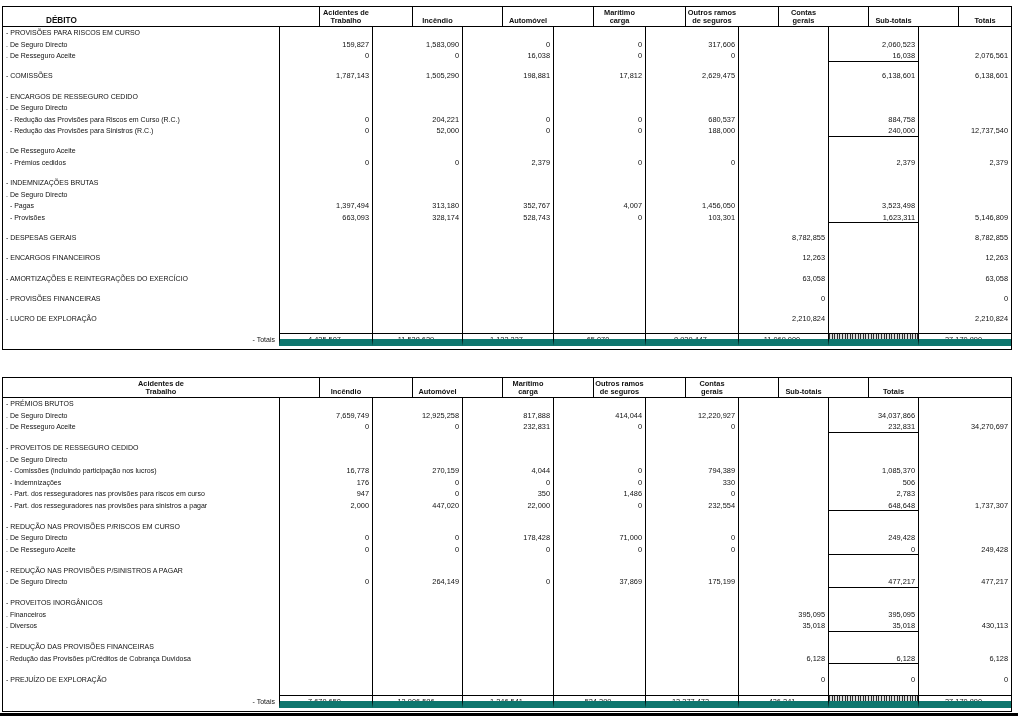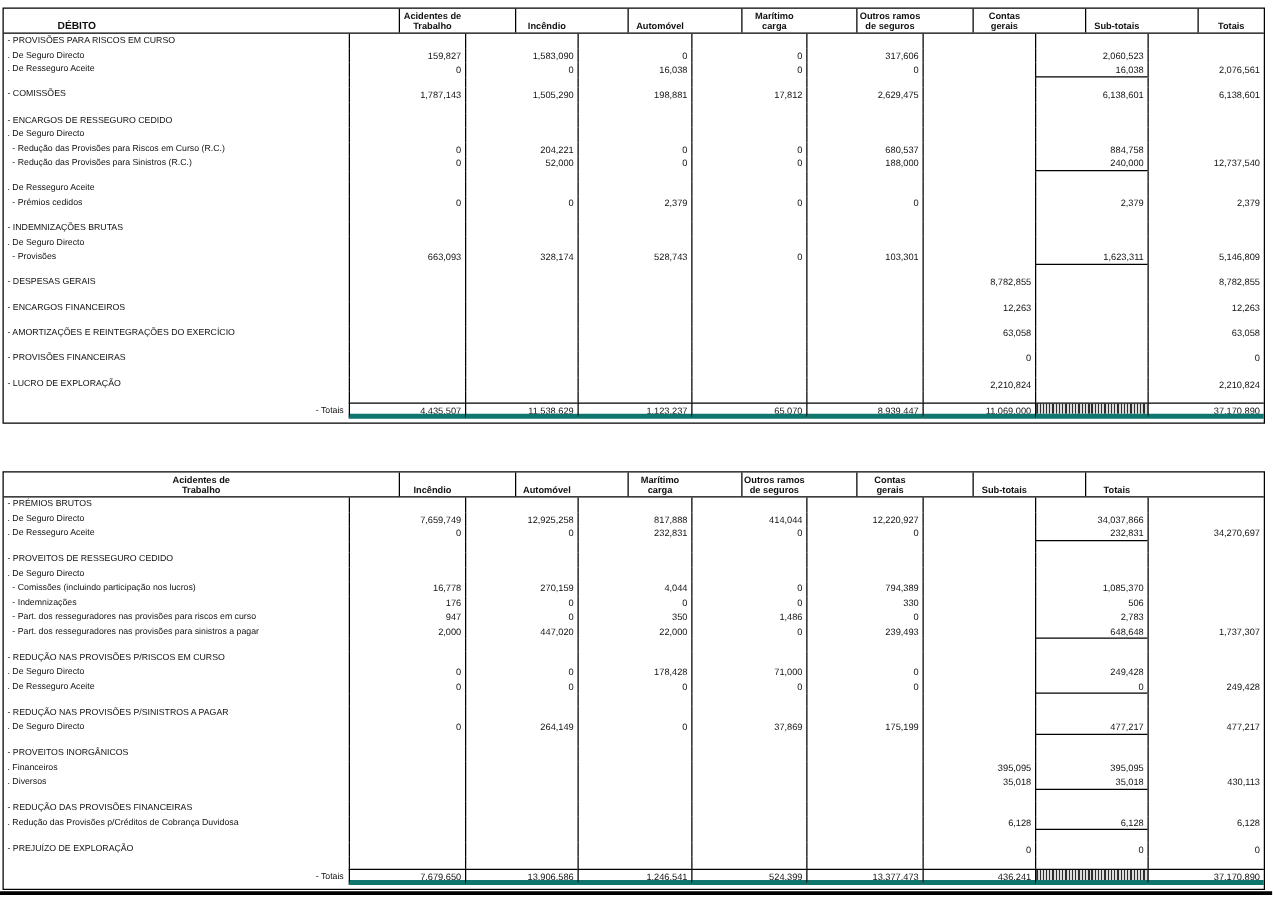--- a/index.html
+++ b/index.html
@@ -26,21 +26,21 @@
     justify-content: flex-start; font-weight: bold; font-size: 8.2px; padding-left: 3px;
   }
   .r { height: 11.5px; }
   .sp { height: 8.8px; }
   .t2 .sp { height: 9.5px; }
   .lbl { font-size: 7px; line-height: 11.5px; white-space: pre; padding-left: 3px; }
   .num { font-size: 7.4px; line-height: 11.3px; text-align: right; padding-right: 3px;
          font-family: "Liberation Sans", sans-serif; }
   .grp-end { border-bottom: 1px solid #000; }
   .tot { height: 13px; }
-  .tot .c { border-top: 1px solid #000; border-bottom: 4px solid #0f766e; }
+  .tot .c { border-top: 1px solid #000; border-bottom: 7px solid #0f766e; text-align: center; }
   .tot .num { line-height: 12.5px; }
   .tot .lblcell {
     border-top: none !important; border-bottom: none !important;
     font-size: 7px; text-align: right; padding-right: 4px; line-height: 13px;
   }
   .hatch { background: repeating-linear-gradient(90deg, #2e2e2e 0px, #2e2e2e 1px, #dcdcdc 1px, #dcdcdc 2.6px); }
   .foot { height: 3px; }
   .bottom-rule { position: absolute; left: 0; top: 713px; width: 1018px; height: 3px; background: #000; }
 </style>
 </head>
@@ -233,20 +233,31 @@
         <div class="c num"></div>
         <div class="c num"></div>
         <div class="c num"></div>
         <div class="c num"></div>
         <div class="c num"></div>
         <div class="c num"></div>
         <div class="c num"></div>
         <div class="c num"></div>
       </div>
       <div class="grid-row r">
+        <div class="c lbl">  - Pagas</div>
+        <div class="c num">1,397,494</div>
+        <div class="c num">313,180</div>
+        <div class="c num">352,767</div>
+        <div class="c num">4,007</div>
+        <div class="c num">1,456,050</div>
+        <div class="c num"></div>
+        <div class="c num">3,523,498</div>
+        <div class="c num"></div>
+      </div>
+      <div class="grid-row r">
         <div class="c lbl">  - Provisões</div>
         <div class="c num">663,093</div>
         <div class="c num">328,174</div>
         <div class="c num">528,743</div>
         <div class="c num">0</div>
         <div class="c num">103,301</div>
         <div class="c num"></div>
         <div class="c num grp-end">1,623,311</div>
         <div class="c num">5,146,809</div>
       </div>
@@ -497,21 +508,21 @@
         <div class="c num"></div>
         <div class="c num">2,783</div>
         <div class="c num"></div>
       </div>
       <div class="grid-row r">
         <div class="c lbl">  - Part. dos resseguradores nas provisões para sinistros a pagar</div>
         <div class="c num">2,000</div>
         <div class="c num">447,020</div>
         <div class="c num">22,000</div>
         <div class="c num">0</div>
-        <div class="c num">239,493</div>
+        <div class="c num">232,554</div>
         <div class="c num"></div>
         <div class="c num grp-end">648,648</div>
         <div class="c num">1,737,307</div>
       </div>
       <div class="grid-row sp">
         <div class="c"></div>
         <div class="c"></div>
         <div class="c"></div>
         <div class="c"></div>
         <div class="c"></div>

